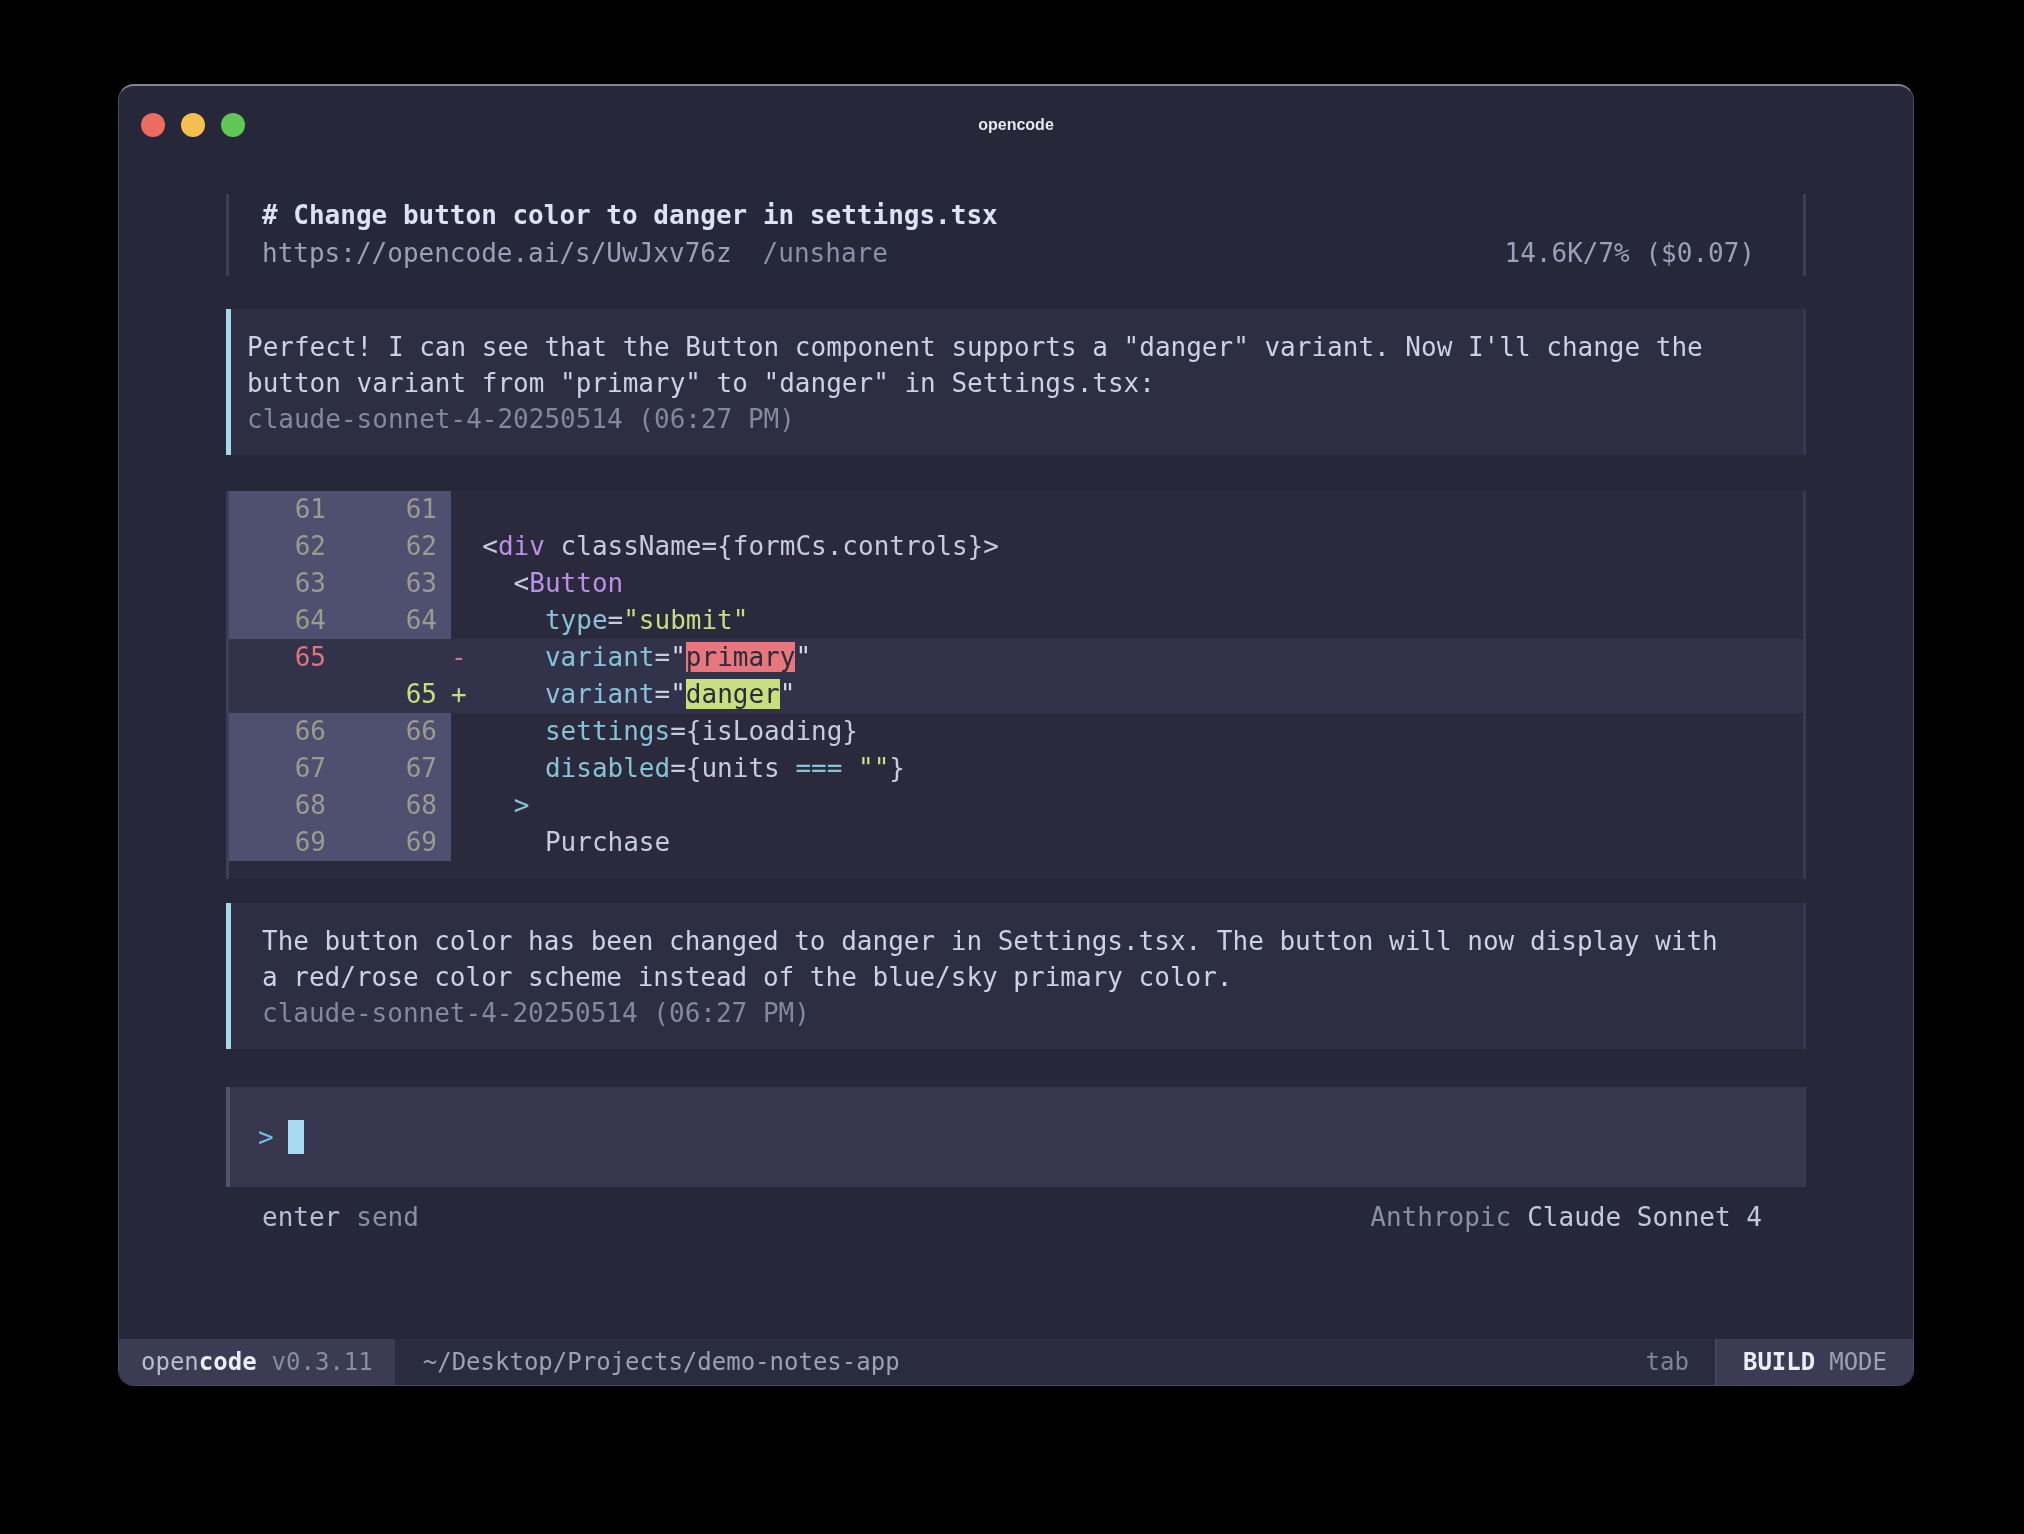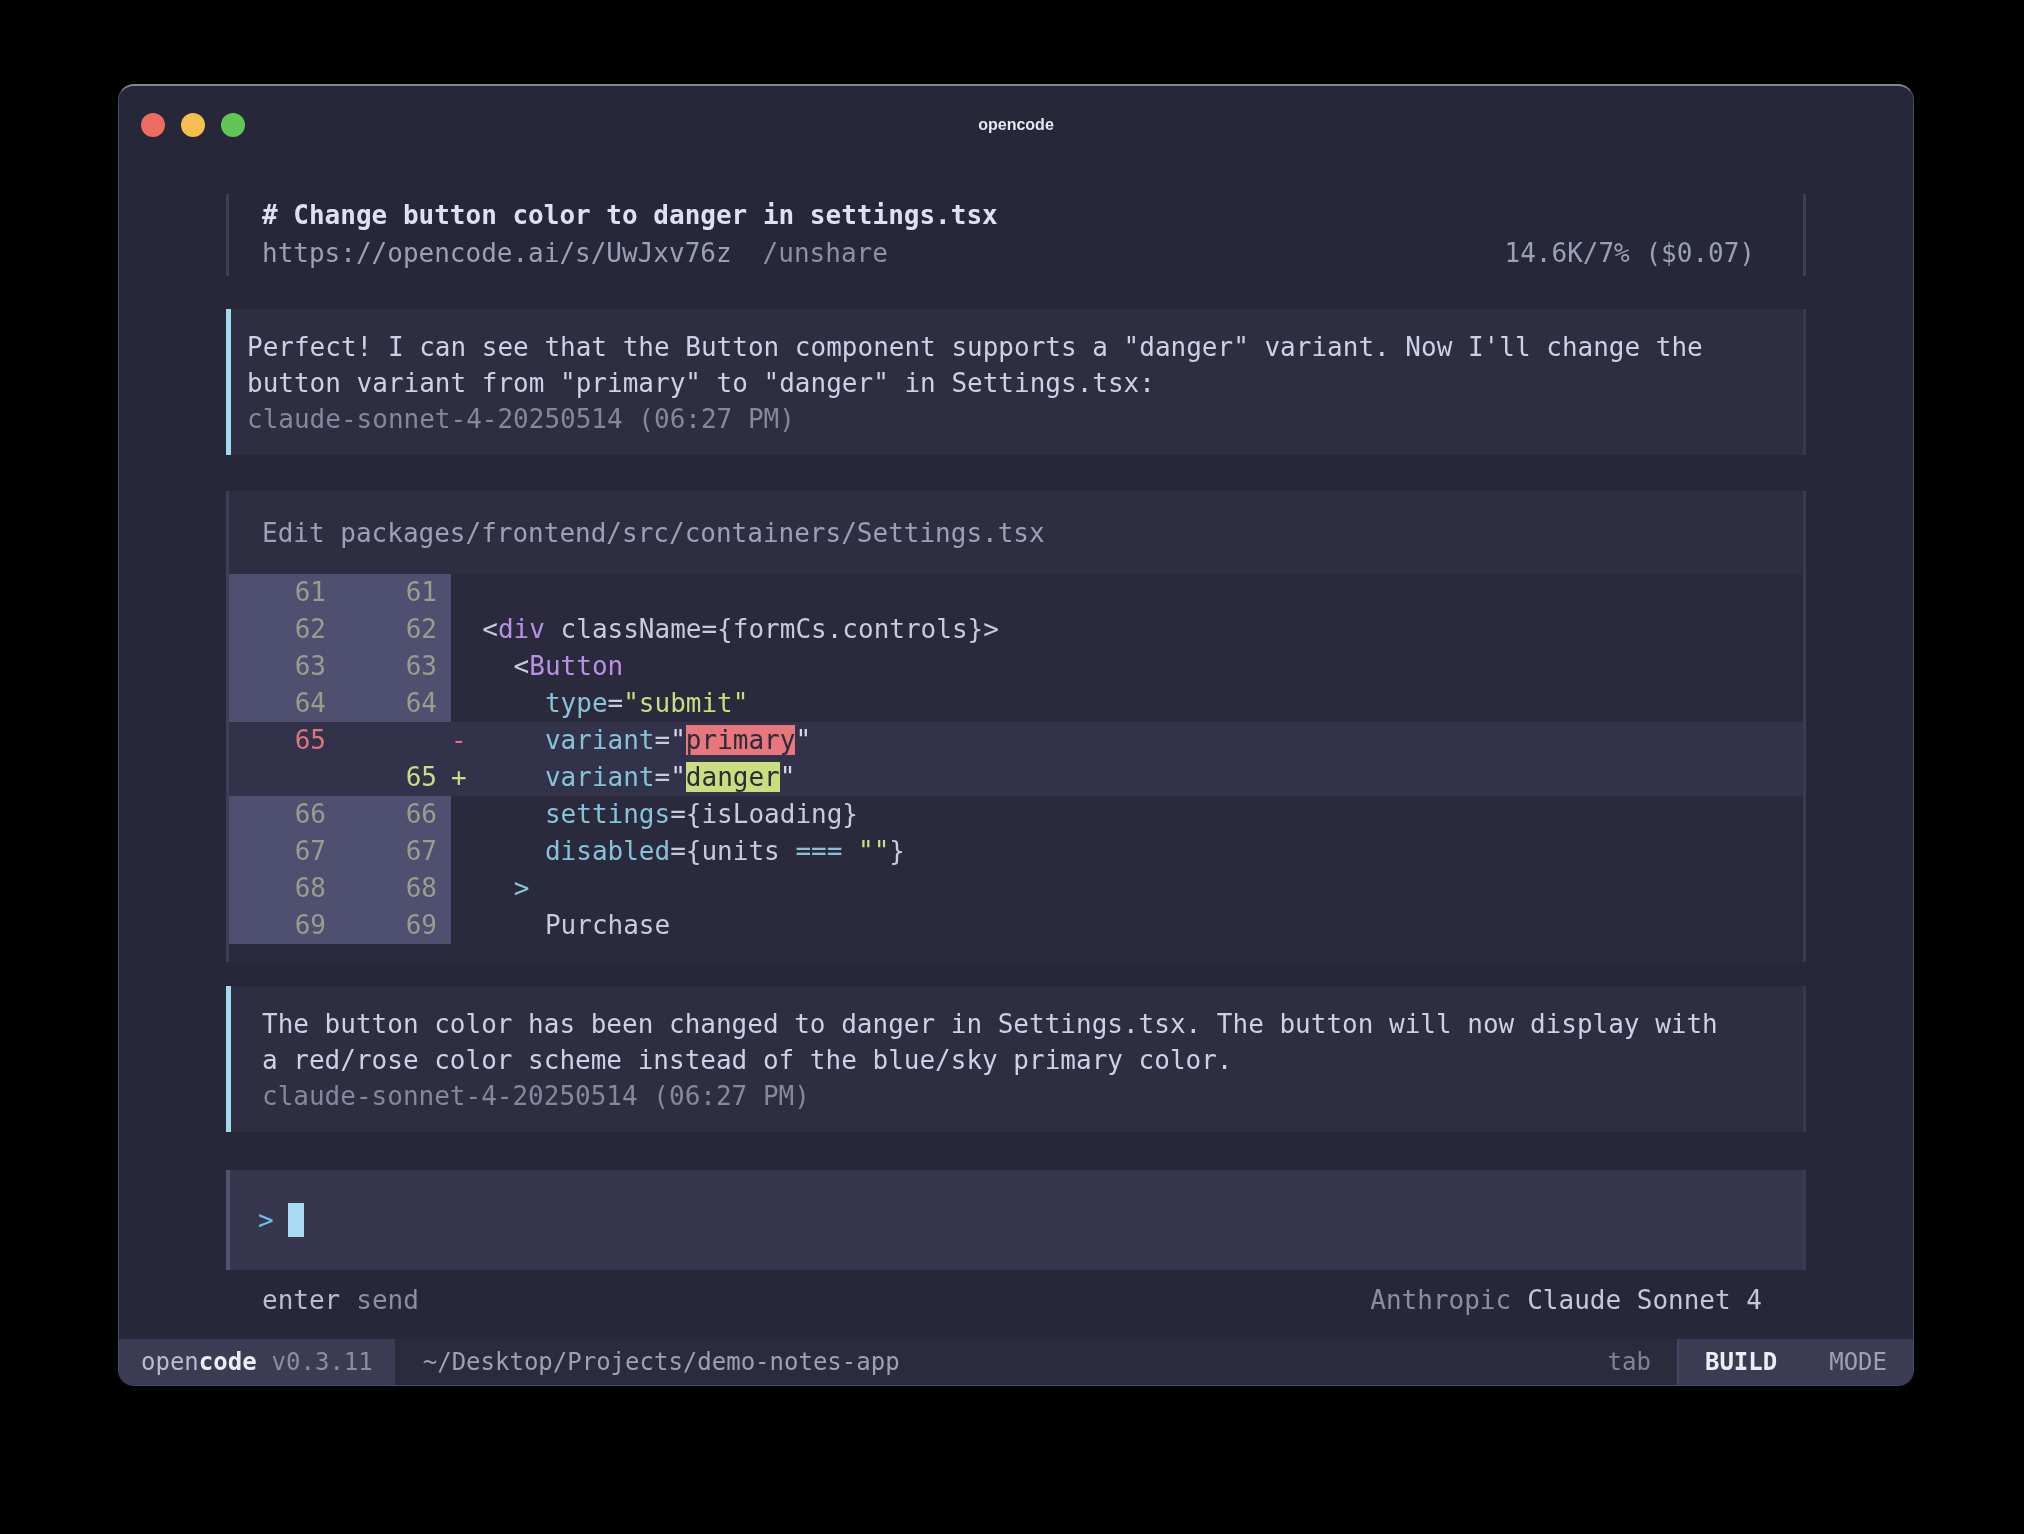--- a/index.html
+++ b/index.html
@@ -88,21 +88,21 @@
     display:flex; align-items:stretch; font-size:24px;
     border-radius:0 0 14px 14px;
   }
   .sb-chip{ background:#3b3b54; display:flex; align-items:center; }
   .app-chip{ padding:0 22px 0 22px; border-radius:0 0 0 14px; }
   .sb-open{ color:#b9bdd4; } .sb-code{ color:#eceef6; font-weight:bold; }
   .sb-ver{ color:#8a8ea3; margin-left:15px; }
   .sb-cwd{ color:#9da1b6; margin-left:28px; display:flex; align-items:center; }
   .sb-right{ margin-left:auto; display:flex; align-items:stretch; }
   .sb-tab{ color:#80849a; display:flex; align-items:center; margin-right:26px; }
-  .mode-chip{ padding:0 26px; border-radius:0 0 14px 0; border-left:2px solid #454560;gap:38px; }
+  .mode-chip{ padding:0 26px; border-radius:0 0 14px 0; border-left:2px solid #454560; }
   .sb-mode-bold{ color:#eceef6; font-weight:bold; }
   .sb-mode-rest{ color:#9da1b6; margin-left:14px; }
 </style>
 </head>
 <body>
 
 <div class="window">
 
   <div class="titlebar">
     <div class="traffic">
@@ -126,21 +126,20 @@
 
     <div class="msg first">
       <div>
           <div class="msg-line">Perfect! I can see that the Button component supports a "danger" variant. Now I'll change the</div>
           <div class="msg-line">button variant from "primary" to "danger" in Settings.tsx:</div>
         </div>
       <div class="msg-meta">claude-sonnet-4-20250514 (06:27 PM)</div>
     </div>
 
     <div class="edit-block">
-      <div class="edit-header">Edit packages/frontend/src/containers/Settings.tsx</div>
       <div class="diff" id="diff-rows">
           <div class="drow ctx">
             <span class="gutter">
               <span class="dnum old">61</span>
               <span class="dnum new">61</span>
             </span>
             <span class="dcode"></span>
           </div>
           <div class="drow ctx">
             <span class="gutter">

